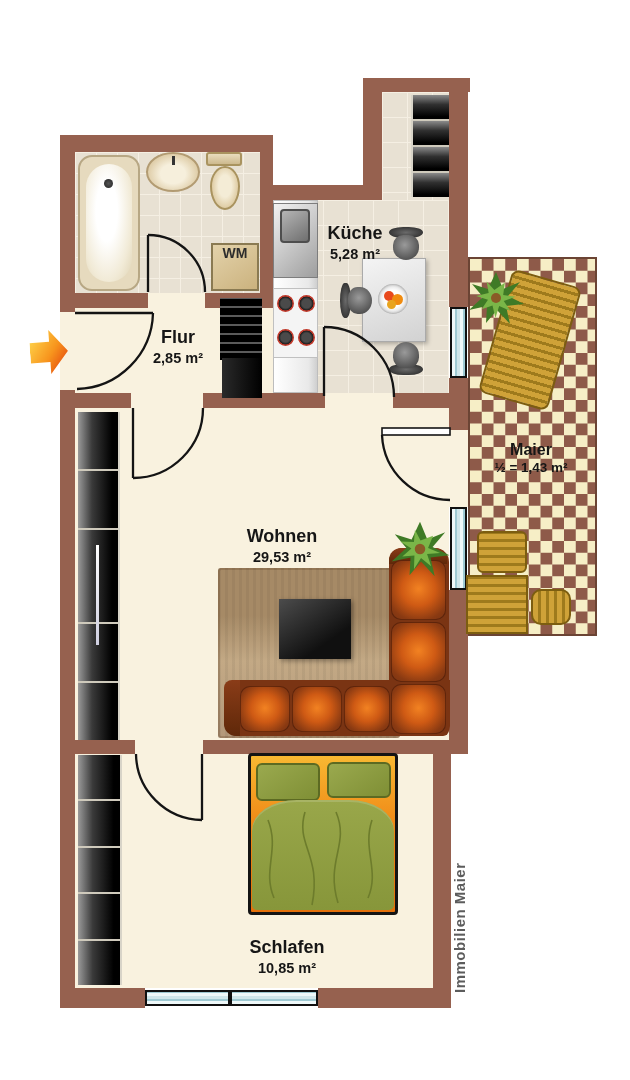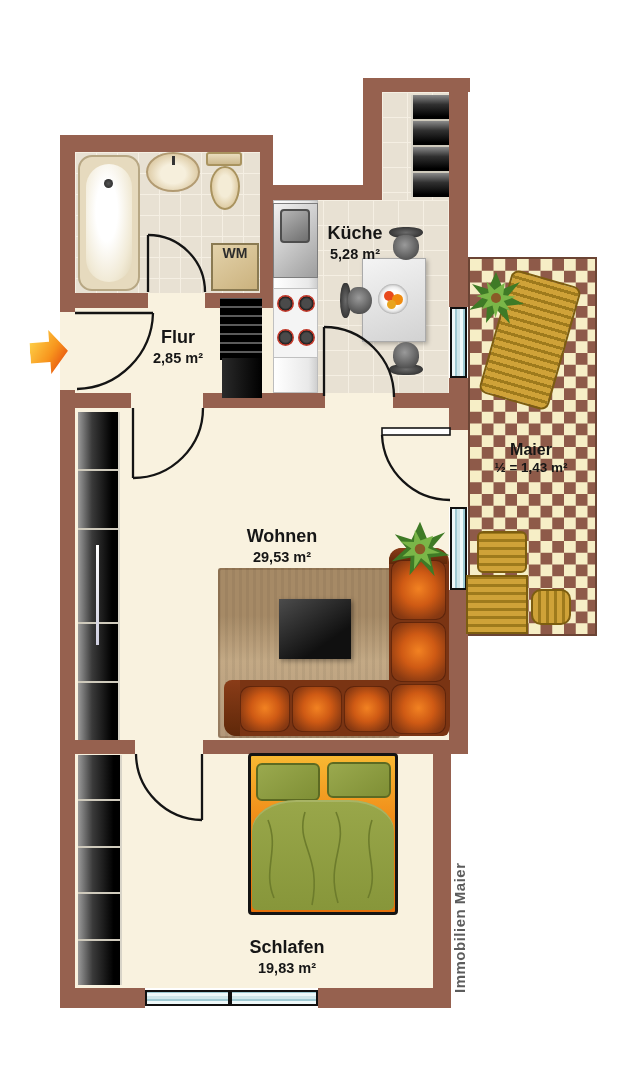--- a/index.html
+++ b/index.html
@@ -286,17 +286,17 @@
   <div class="roomlabel" style="left:222px;top:485px;width:120px;margin-top:40px;">
     <div class="rname">Wohnen</div>
     <div class="rarea">29,53 m²</div>
   </div>
   <div class="roomlabel small" style="left:476px;top:440px;width:110px;">
     <div class="rname">Maier</div>
     <div class="rarea">½ = 1,43 m²</div>
   </div>
   <div class="roomlabel" style="left:227px;top:936px;width:120px;">
     <div class="rname">Schlafen</div>
-    <div class="rarea">19,83 m²</div>
+    <div class="rarea">10,85 m²</div>
   </div>
 
   <div class="branding" style="left:451px;top:853px;height:140px;">Immobilien Maier</div>
 </div>
 
 </body></html>

